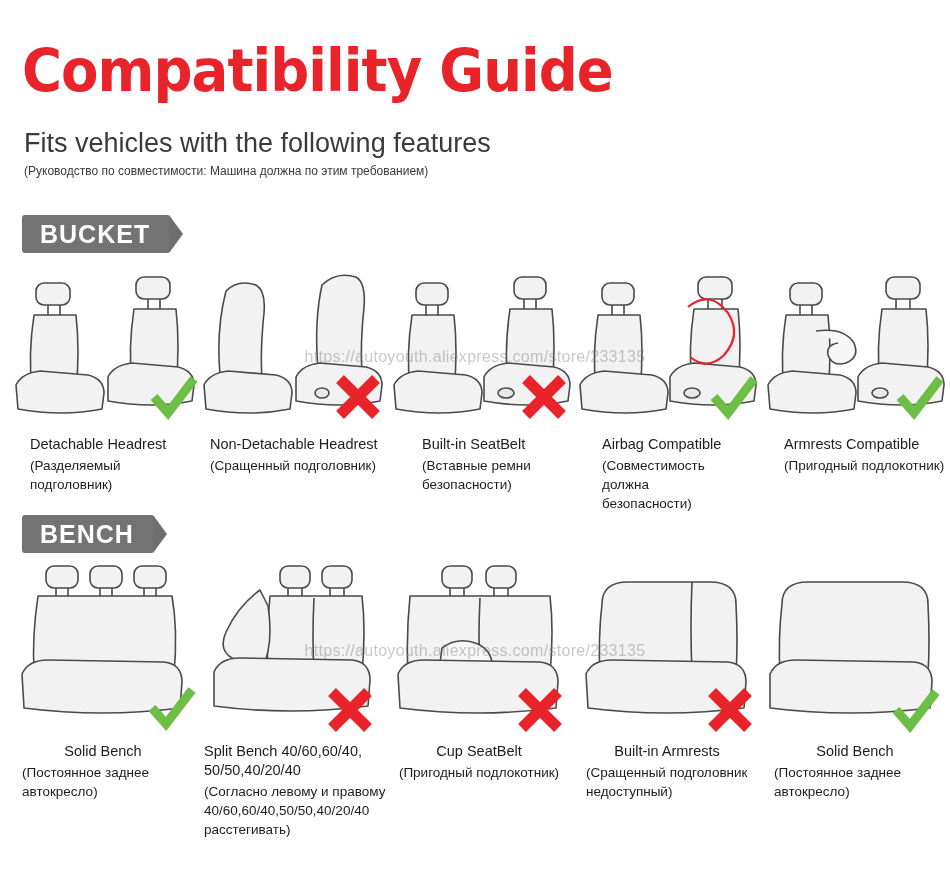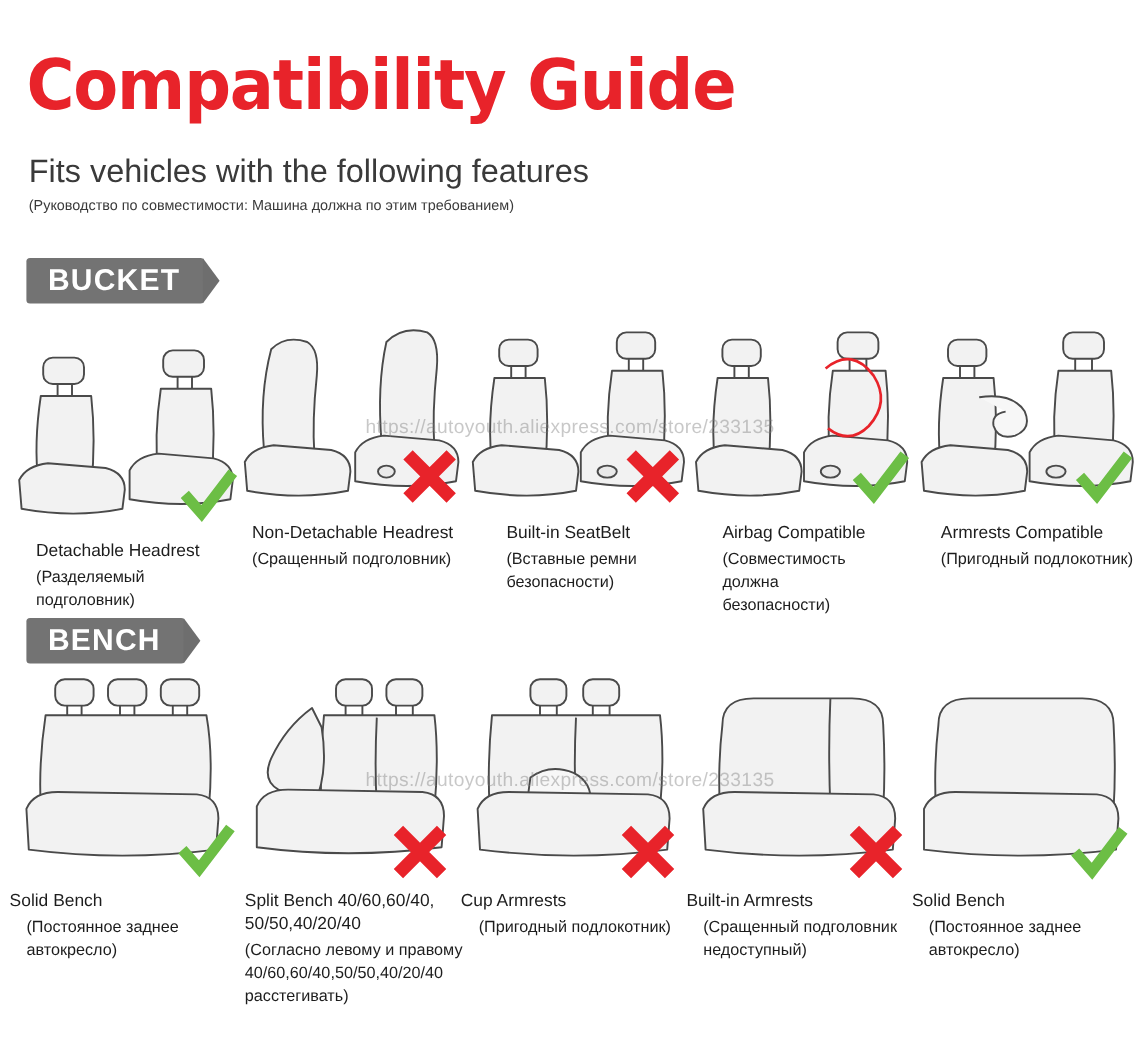--- a/index.html
+++ b/index.html
@@ -60,20 +60,21 @@
     border-top: 19px solid transparent;
     border-bottom: 19px solid transparent;
     border-left: 14px solid #6e6e6e;
   }
   .cell { position: absolute; }
   .art {
     position: relative;
     width: 100%;
   }
   .cap {
+    text-align: center;
     font-size: 14.5px;
     color: #1d1d1d;
     line-height: 19px;
   }
   .cap-ru {
     text-align: center;
     font-size: 13.5px;
     color: #1d1d1d;
     line-height: 19px;
     margin-top: 2px;
@@ -100,21 +101,21 @@
 <div id="page">
 
   <div class="title">Compatibility Guide</div>
   <div class="subtitle">Fits vehicles with the following features</div>
   <div class="subtitle-ru">(Руководство по совместимости: Машина должна по этим требованием)</div>
 
   <div class="section-tag" style="left:22px; top:215px;">
     <span>BUCKET</span>
   </div>
 
-  <div class="cell" style="left:8px; top:280px; width:190px;">
+  <div class="cell" style="left:8px; top:265px; width:190px;">
     <div class="art">
       <svg width="190" height="170" viewBox="0 0 190 170">
         <g fill="#f2f2f2" stroke="#4a4a4a" stroke-width="1.6" stroke-linejoin="round">
           <rect x="28" y="18" width="34" height="22" rx="8"></rect>
           <path d="M40 40 v10 M52 40 v10"></path>
           <path d="M26 50 q-6 40 -2 72 l44 4 q4 -40 0 -76 z"></path>
           <rect x="128" y="12" width="34" height="22" rx="8"></rect>
           <path d="M140 34 v10 M152 34 v10"></path>
           <path d="M126 44 q-6 40 -2 74 l44 4 q4 -42 0 -78 z"></path>
           <path d="M8 120 q6 -12 24 -14 l48 4 q16 4 16 18 l-2 16 q-40 8 -84 0 z"></path>
@@ -296,21 +297,21 @@
           <ellipse cx="92" cy="112" rx="7" ry="4" fill="#e4e4e4"></ellipse>
           <path d="M14 114 q6 -14 26 -14 l116 2 q18 2 18 20 l-2 26 q-78 10 -156 0 z"></path>
         </g>
       </svg>
       <div class="mark" style="left:130px; top:124px;">
         <svg width="52" height="52" viewBox="0 0 52 52">
             <path d="M8 8 L44 44 M44 8 L8 44" stroke="#e8232a" stroke-width="11" stroke-linecap="butt"></path>
           </svg>
       </div>
     </div>
-    <div class="cap">Cup Armrests</div>
+    <div class="cap">Cup SeatBelt</div>
     <div class="cap-ru">(Пригодный подлокотник)</div>
   </div>
 
   <div class="cell" style="left:572px; top:560px; width:190px;">
     <div class="art">
       <svg width="190" height="182" viewBox="0 0 190 182">
         <g fill="#f2f2f2" stroke="#4a4a4a" stroke-width="1.6" stroke-linejoin="round">
           <path d="M30 44 q0 -22 26 -22 l82 0 q26 0 26 22 q2 38 0 70 l-136 2 q-2 -38 2 -72 z"></path>
           <path d="M120 22 q-2 44 0 92"></path>
           <path d="M14 114 q6 -14 26 -14 l116 2 q18 2 18 20 l-2 26 q-78 10 -156 0 z"></path>

